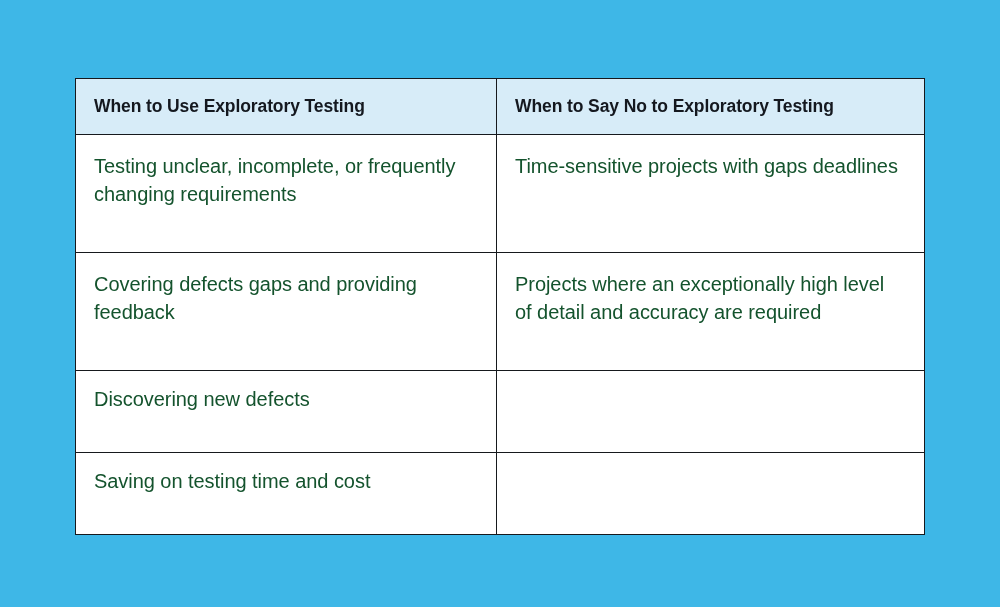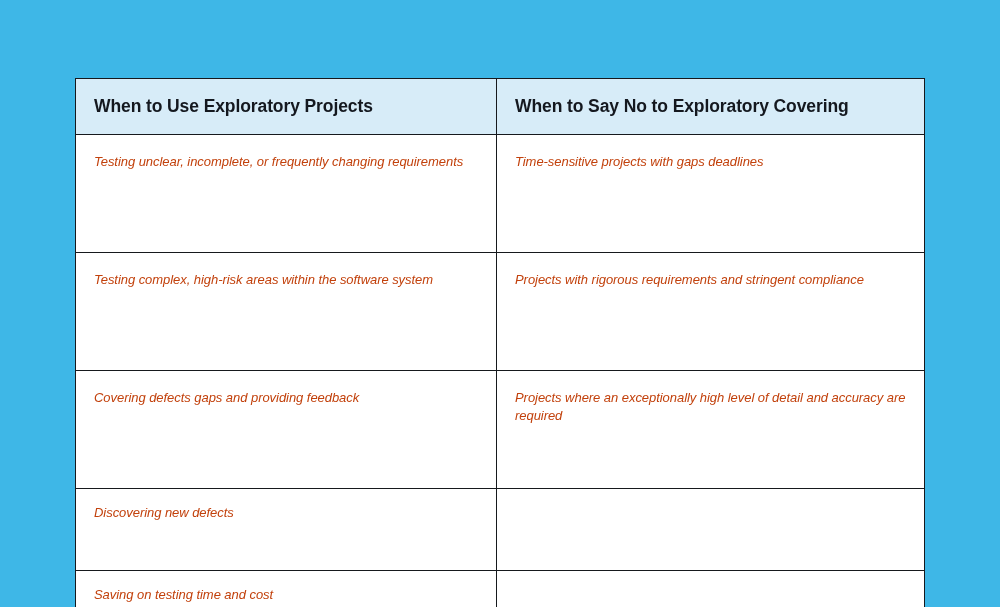--- a/index.html
+++ b/index.html
@@ -50,26 +50,25 @@
     padding-bottom: 0;
     vertical-align: middle;
     font-size: 17.5px;
     font-weight: bold;
     color: #14181f;
     letter-spacing: -0.1px;
     line-height: 1.25;
   }
 
   .comparison-table tbody td {
-    font-size: 13px;
+    font-size: 20px;
     font-weight: normal;
-    color: #c2410c;
+    color: #14532d;
     line-height: 1.38;
     letter-spacing: -0.05px;
-    font-style: italic;
   }
 
   .comparison-table tbody tr.row-tall td {
     height: 81px;
     padding-top: 18px;
     padding-bottom: 18px;
   }
 
   .comparison-table tbody tr.row-short td {
     height: 51px;
@@ -94,47 +93,39 @@
 
   <table class="comparison-table">
     <colgroup>
       <col class="col-left">
       <col class="col-right">
     </colgroup>
 
     <thead>
       <tr>
         <th>
-          <span class="cell-text">When to Use Exploratory Projects</span>
+          <span class="cell-text">When to Use Exploratory Testing</span>
         </th>
         <th>
-          <span class="cell-text">When to Say No to Exploratory Covering</span>
+          <span class="cell-text">When to Say No to Exploratory Testing</span>
         </th>
       </tr>
     </thead>
 
     <tbody>
 
       <tr class="row-tall">
         <td>
           <span class="cell-text">Testing unclear, incomplete, or frequently changing requirements</span>
         </td>
         <td>
           <span class="cell-text">Time-sensitive projects with gaps deadlines</span>
         </td>
       </tr>
 
-      <tr class="row-tall">
-        <td>
-          <span class="cell-text">Testing complex, high-risk areas within the software system</span>
-        </td>
-        <td>
-          <span class="cell-text">Projects with rigorous requirements and stringent compliance</span>
-        </td>
-      </tr>
 
       <tr class="row-tall">
         <td>
           <span class="cell-text">Covering defects gaps and providing feedback</span>
         </td>
         <td>
           <span class="cell-text">Projects where an exceptionally high level of detail and accuracy are required</span>
         </td>
       </tr>
 

